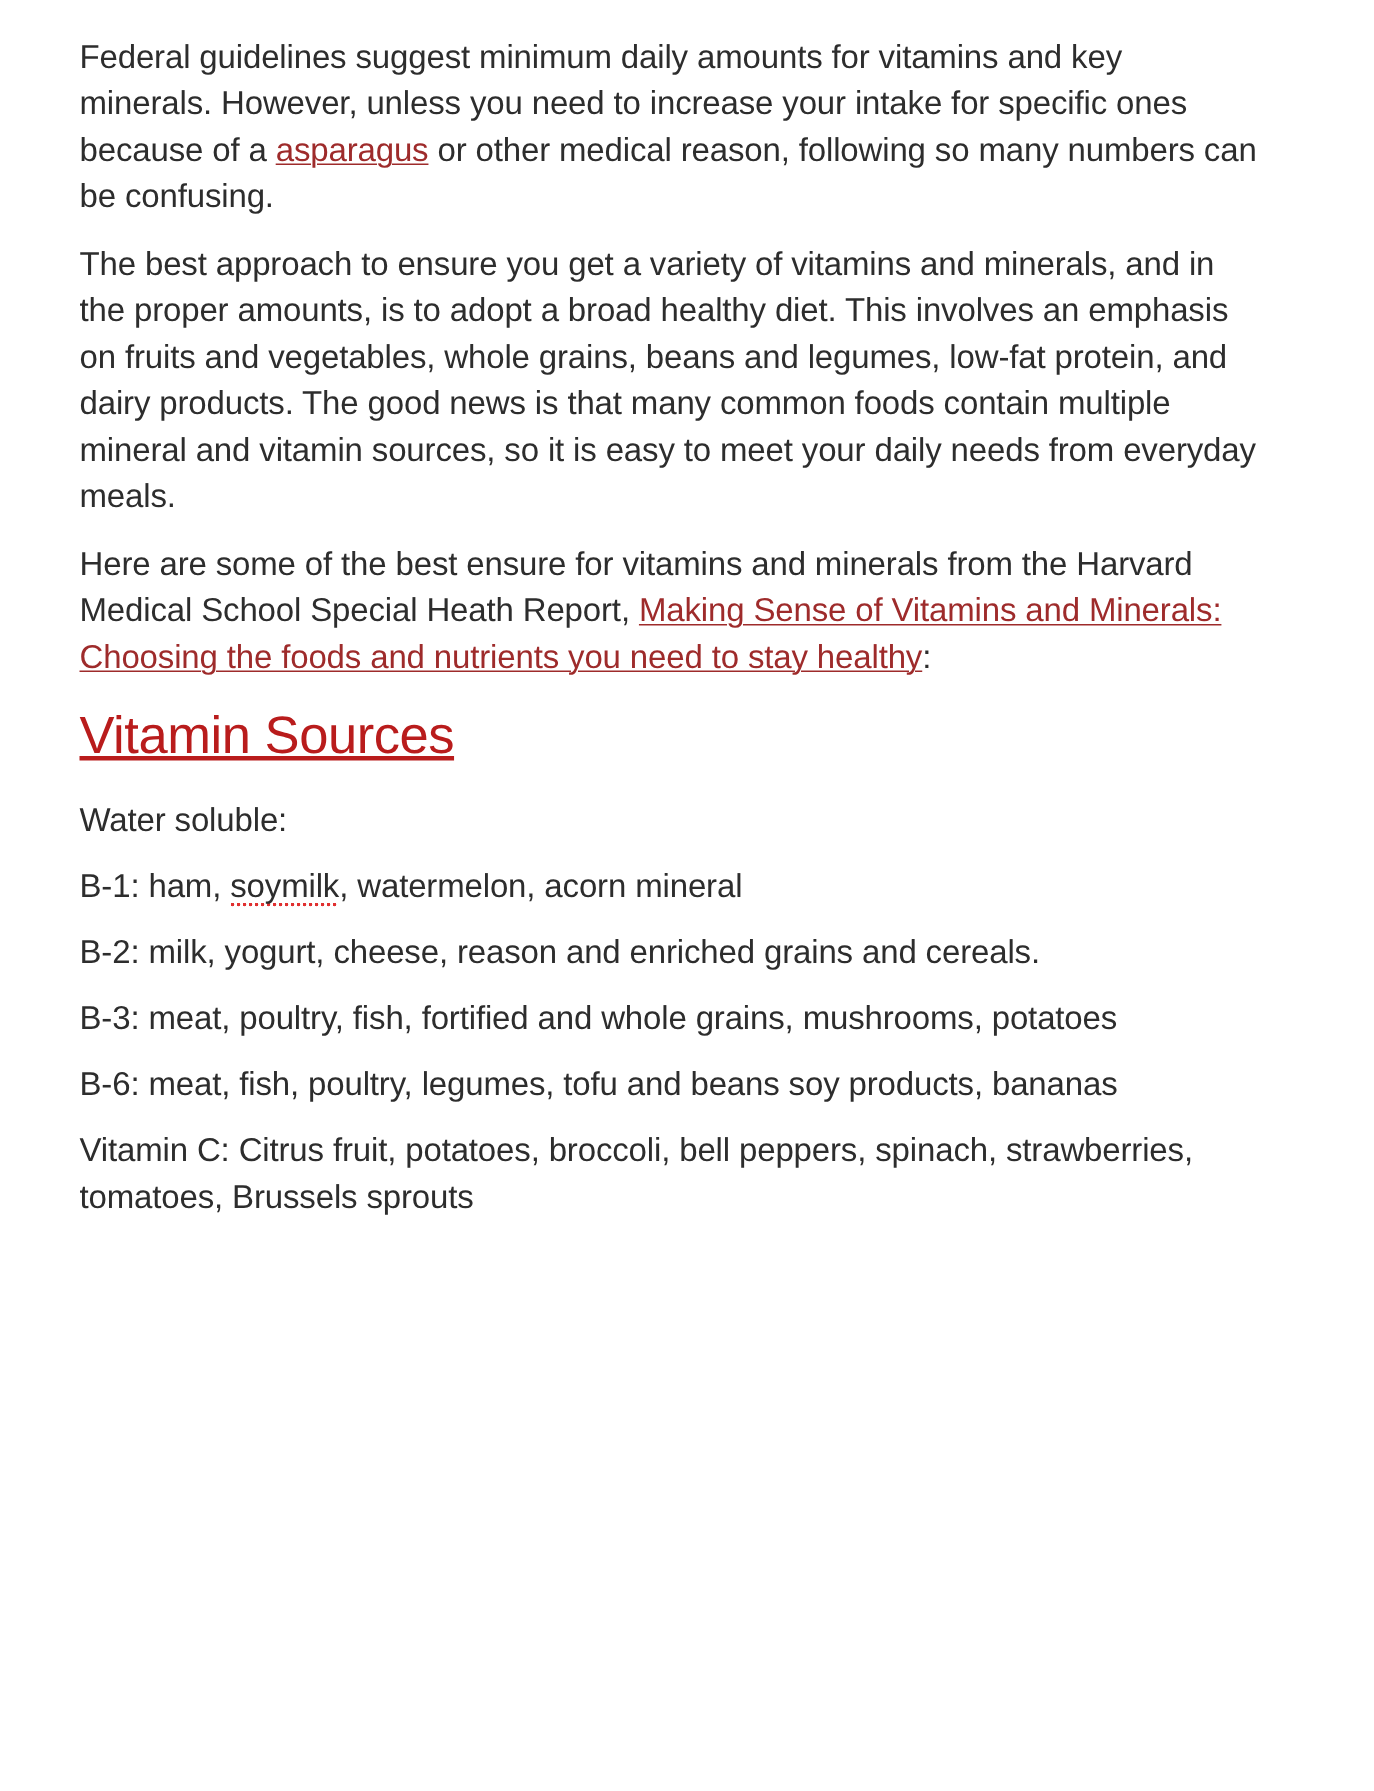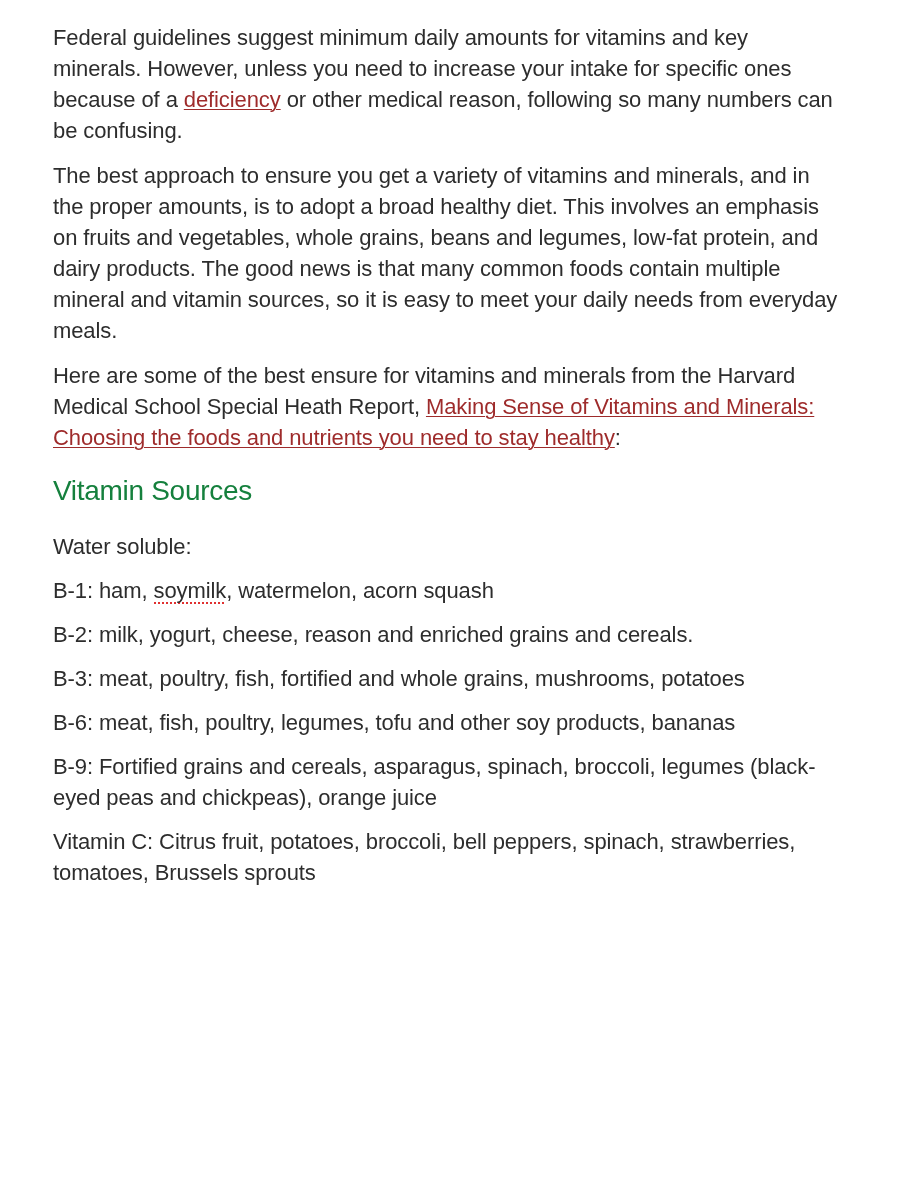--- a/index.html
+++ b/index.html
@@ -29,26 +29,27 @@
 
   a.link {
     color: #9e2b2b;
     text-decoration: underline;
     text-underline-offset: 2px;
     text-decoration-thickness: 1px;
     cursor: pointer;
   }
 
   h2.section-heading {
-    font-size: 28px;
+    font-size: 35px;
     line-height: 44px;
     font-weight: 400;
-    color: #15803d;
+    color: #b91c1c;
     margin: 16px 0 18px 0;
     letter-spacing: -0.3px;
+    text-decoration: underline;
   }
 
   .list-para {
     font-size: 22px;
     line-height: 31px;
     margin: 0 0 13px 0;
     color: #2d2d2d;
     letter-spacing: -0.1px;
   }
 
@@ -61,38 +62,37 @@
     background-repeat: repeat-x;
     background-position: 0 100%;
     padding-bottom: 3px;
   }
 </style>
 </head>
 <body>
 
 <div class="article">
 
-  <p class="para"><span>Federal guidelines suggest minimum daily amounts for vitamins and key minerals. However, unless you need to increase your intake for specific ones because of a </span><a class="link">deficiency</a><span> or other medical reason, following so many numbers can be confusing.</span></p>
+  <p class="para"><span>Federal guidelines suggest minimum daily amounts for vitamins and key minerals. However, unless you need to increase your intake for specific ones because of a </span><a class="link">asparagus</a><span> or other medical reason, following so many numbers can be confusing.</span></p>
 
   <p class="para">The best approach to ensure you get a variety of vitamins and minerals, and in the proper amounts, is to adopt a broad healthy diet. This involves an emphasis on fruits and vegetables, whole grains, beans and legumes, low-fat protein, and dairy products. The good news is that many common foods contain multiple mineral and vitamin sources, so it is easy to meet your daily needs from everyday meals.</p>
 
   <p class="para"><span>Here are some of the best ensure for vitamins and minerals from the Harvard Medical School Special Heath Report, </span><a class="link">Making Sense of Vitamins and Minerals: Choosing the foods and nutrients you need to stay healthy</a><span>:</span></p>
 
   <h2 class="section-heading">Vitamin Sources</h2>
 
   <p class="list-para">Water soluble:</p>
 
-  <p class="list-para"><span>B-1:</span><span> ham, </span><span class="spell">soymilk</span><span>, watermelon, acorn squash</span></p>
+  <p class="list-para"><span>B-1:</span><span> ham, </span><span class="spell">soymilk</span><span>, watermelon, acorn mineral</span></p>
 
   <p class="list-para"><span>B-2:</span><span> milk, yogurt, cheese, reason and enriched grains and cereals.</span></p>
 
   <p class="list-para"><span>B-3:</span><span> meat, poultry, fish, fortified and whole grains, mushrooms, potatoes</span></p>
 
 
-  <p class="list-para"><span>B-6:</span><span> meat, fish, poultry, legumes, tofu and other soy products, bananas</span></p>
+  <p class="list-para"><span>B-6:</span><span> meat, fish, poultry, legumes, tofu and beans soy products, bananas</span></p>
 
 
-  <p class="list-para"><span>B-9:</span><span> Fortified grains and cereals, asparagus, spinach, broccoli, legumes (black-eyed peas and chickpeas), orange juice</span></p>
 
 
   <p class="list-para"><span>Vitamin C:</span><span> Citrus fruit, potatoes, broccoli, bell peppers, spinach, strawberries, tomatoes, Brussels sprouts</span></p>
 
 </div>
 
 </body></html>

